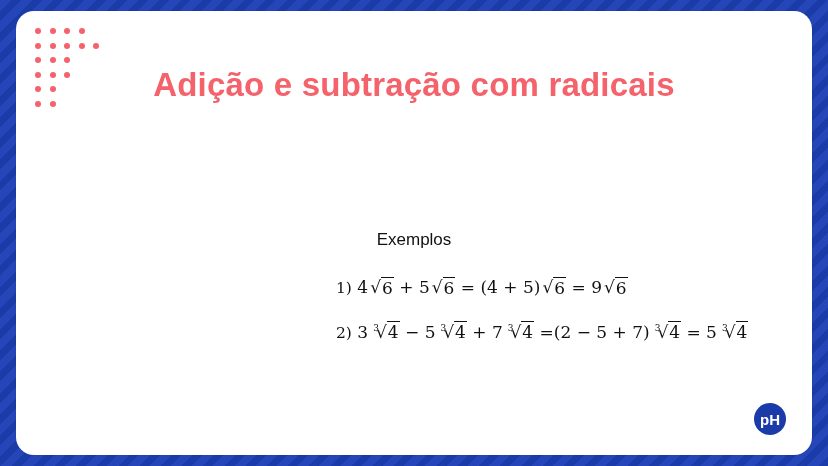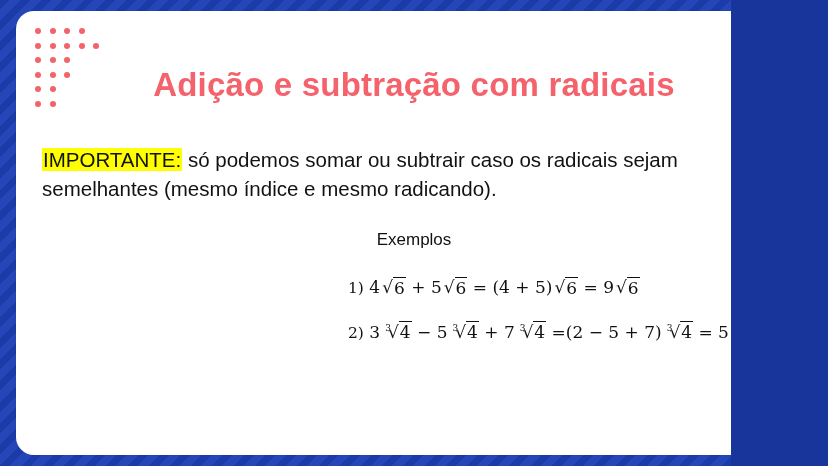--- a/index.html
+++ b/index.html
@@ -8,21 +8,21 @@
   }
   body {
     width: 828px;
     height: 466px;
     overflow: hidden;
     font-family: "Liberation Sans", sans-serif;
     background: #17359b;
   }
   .slide {
     position: relative;
-    width: 731px;
+    width: 828px;
     height: 466px;
     background:
       repeating-linear-gradient(
         -45deg,
         #1b3ca8 0px,
         #1b3ca8 7px,
         #2546b8 7px,
         #2546b8 15px
       );
     overflow: hidden;
@@ -97,21 +97,20 @@
     left: 320px;
     top: 268px;
     width: 420px;
     font-family: "DejaVu Serif", serif;
     color: #111111;
   }
   .math-line {
     font-size: 17px;
     white-space: nowrap;
     line-height: 1;
-    margin-left: 12px;
   }
   .math-line + .math-line {
     margin-top: 27px;
   }
   .num-label {
     font-size: 15.5px;
   }
   .rad {
     display: inline-block;
     position: relative;
@@ -188,23 +187,20 @@
 
       <span></span>
       <span></span>
       <span class="off"></span>
       <span class="off"></span>
       <span class="off"></span>
     </div>
 
     <div class="title">Adição e subtração com radicais</div>
 
-    <div class="body-text">
-      <span class="hl">IMPORTANTE:</span><span> só podemos somar ou subtrair caso os radicais sejam semelhantes (mesmo índice e mesmo radicando).</span>
-    </div>
 
     <div class="examples-heading">Exemplos</div>
 
     <div class="math-block">
 
       <div class="math-line">
         <span class="num-label">1)</span>
         <span>4</span><span class="rad"><span class="sign">√</span><span class="arg">6</span></span>
         <span>+</span>
         <span>5</span><span class="rad"><span class="sign">√</span><span class="arg">6</span></span>

